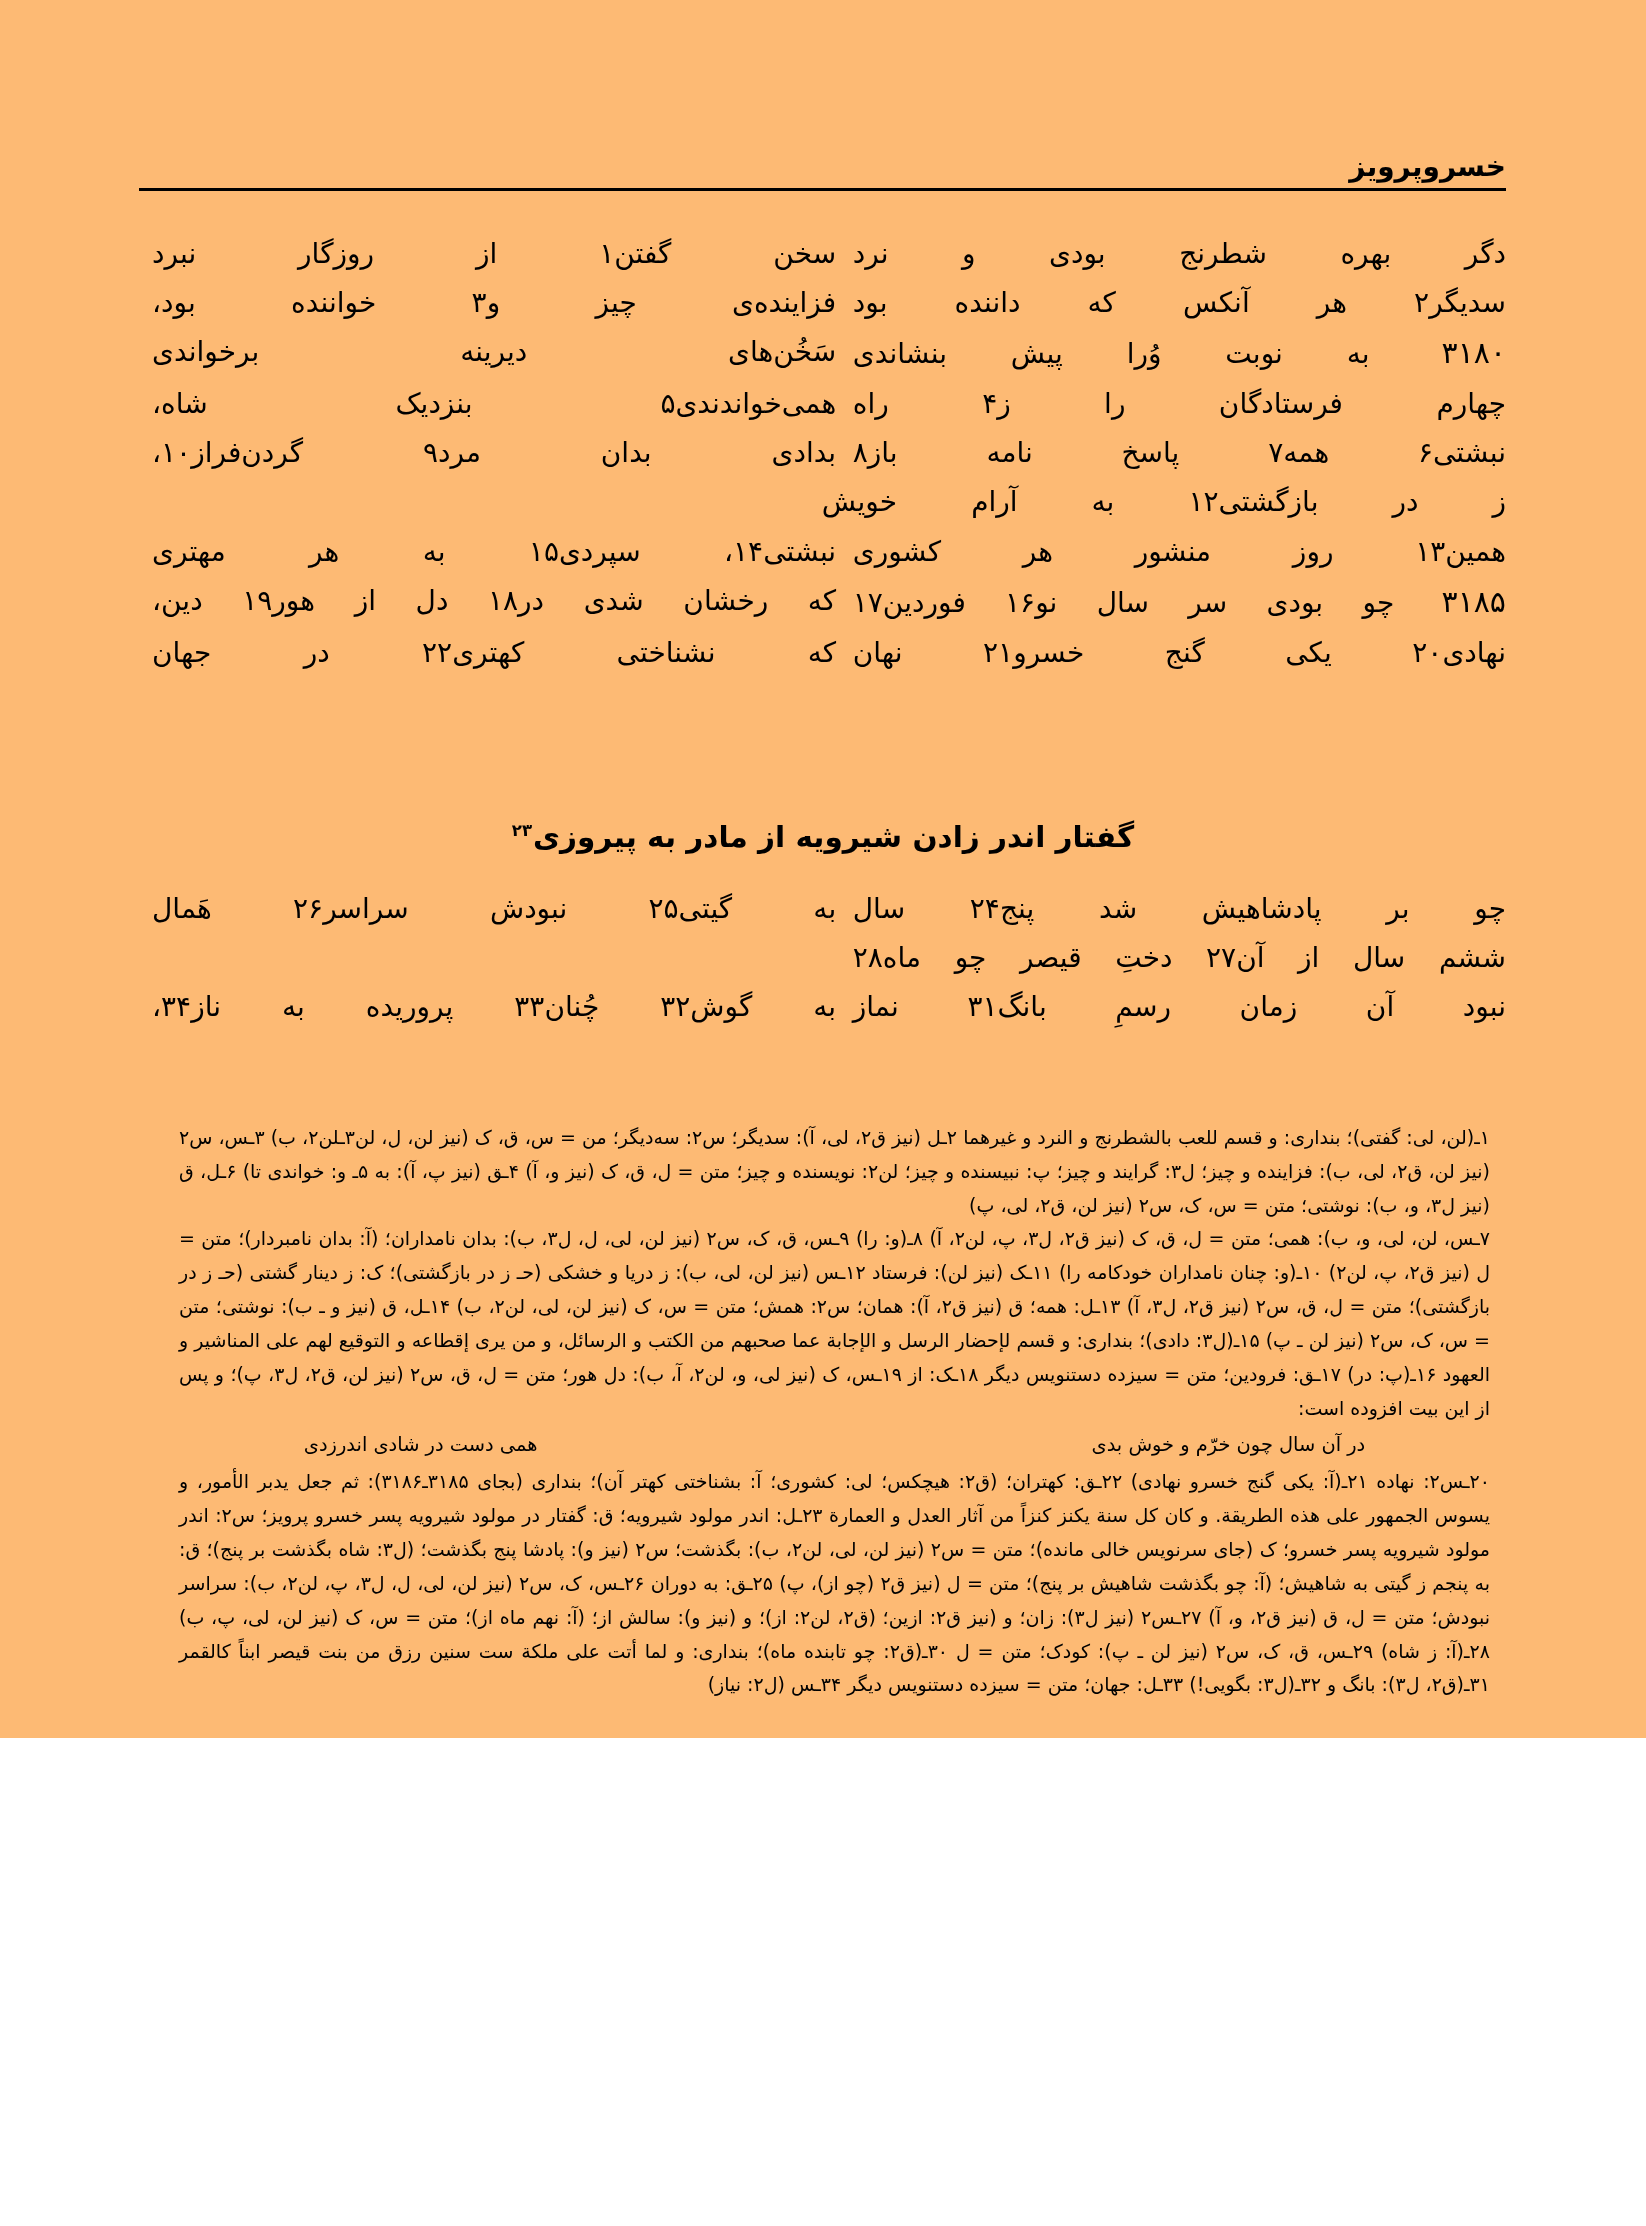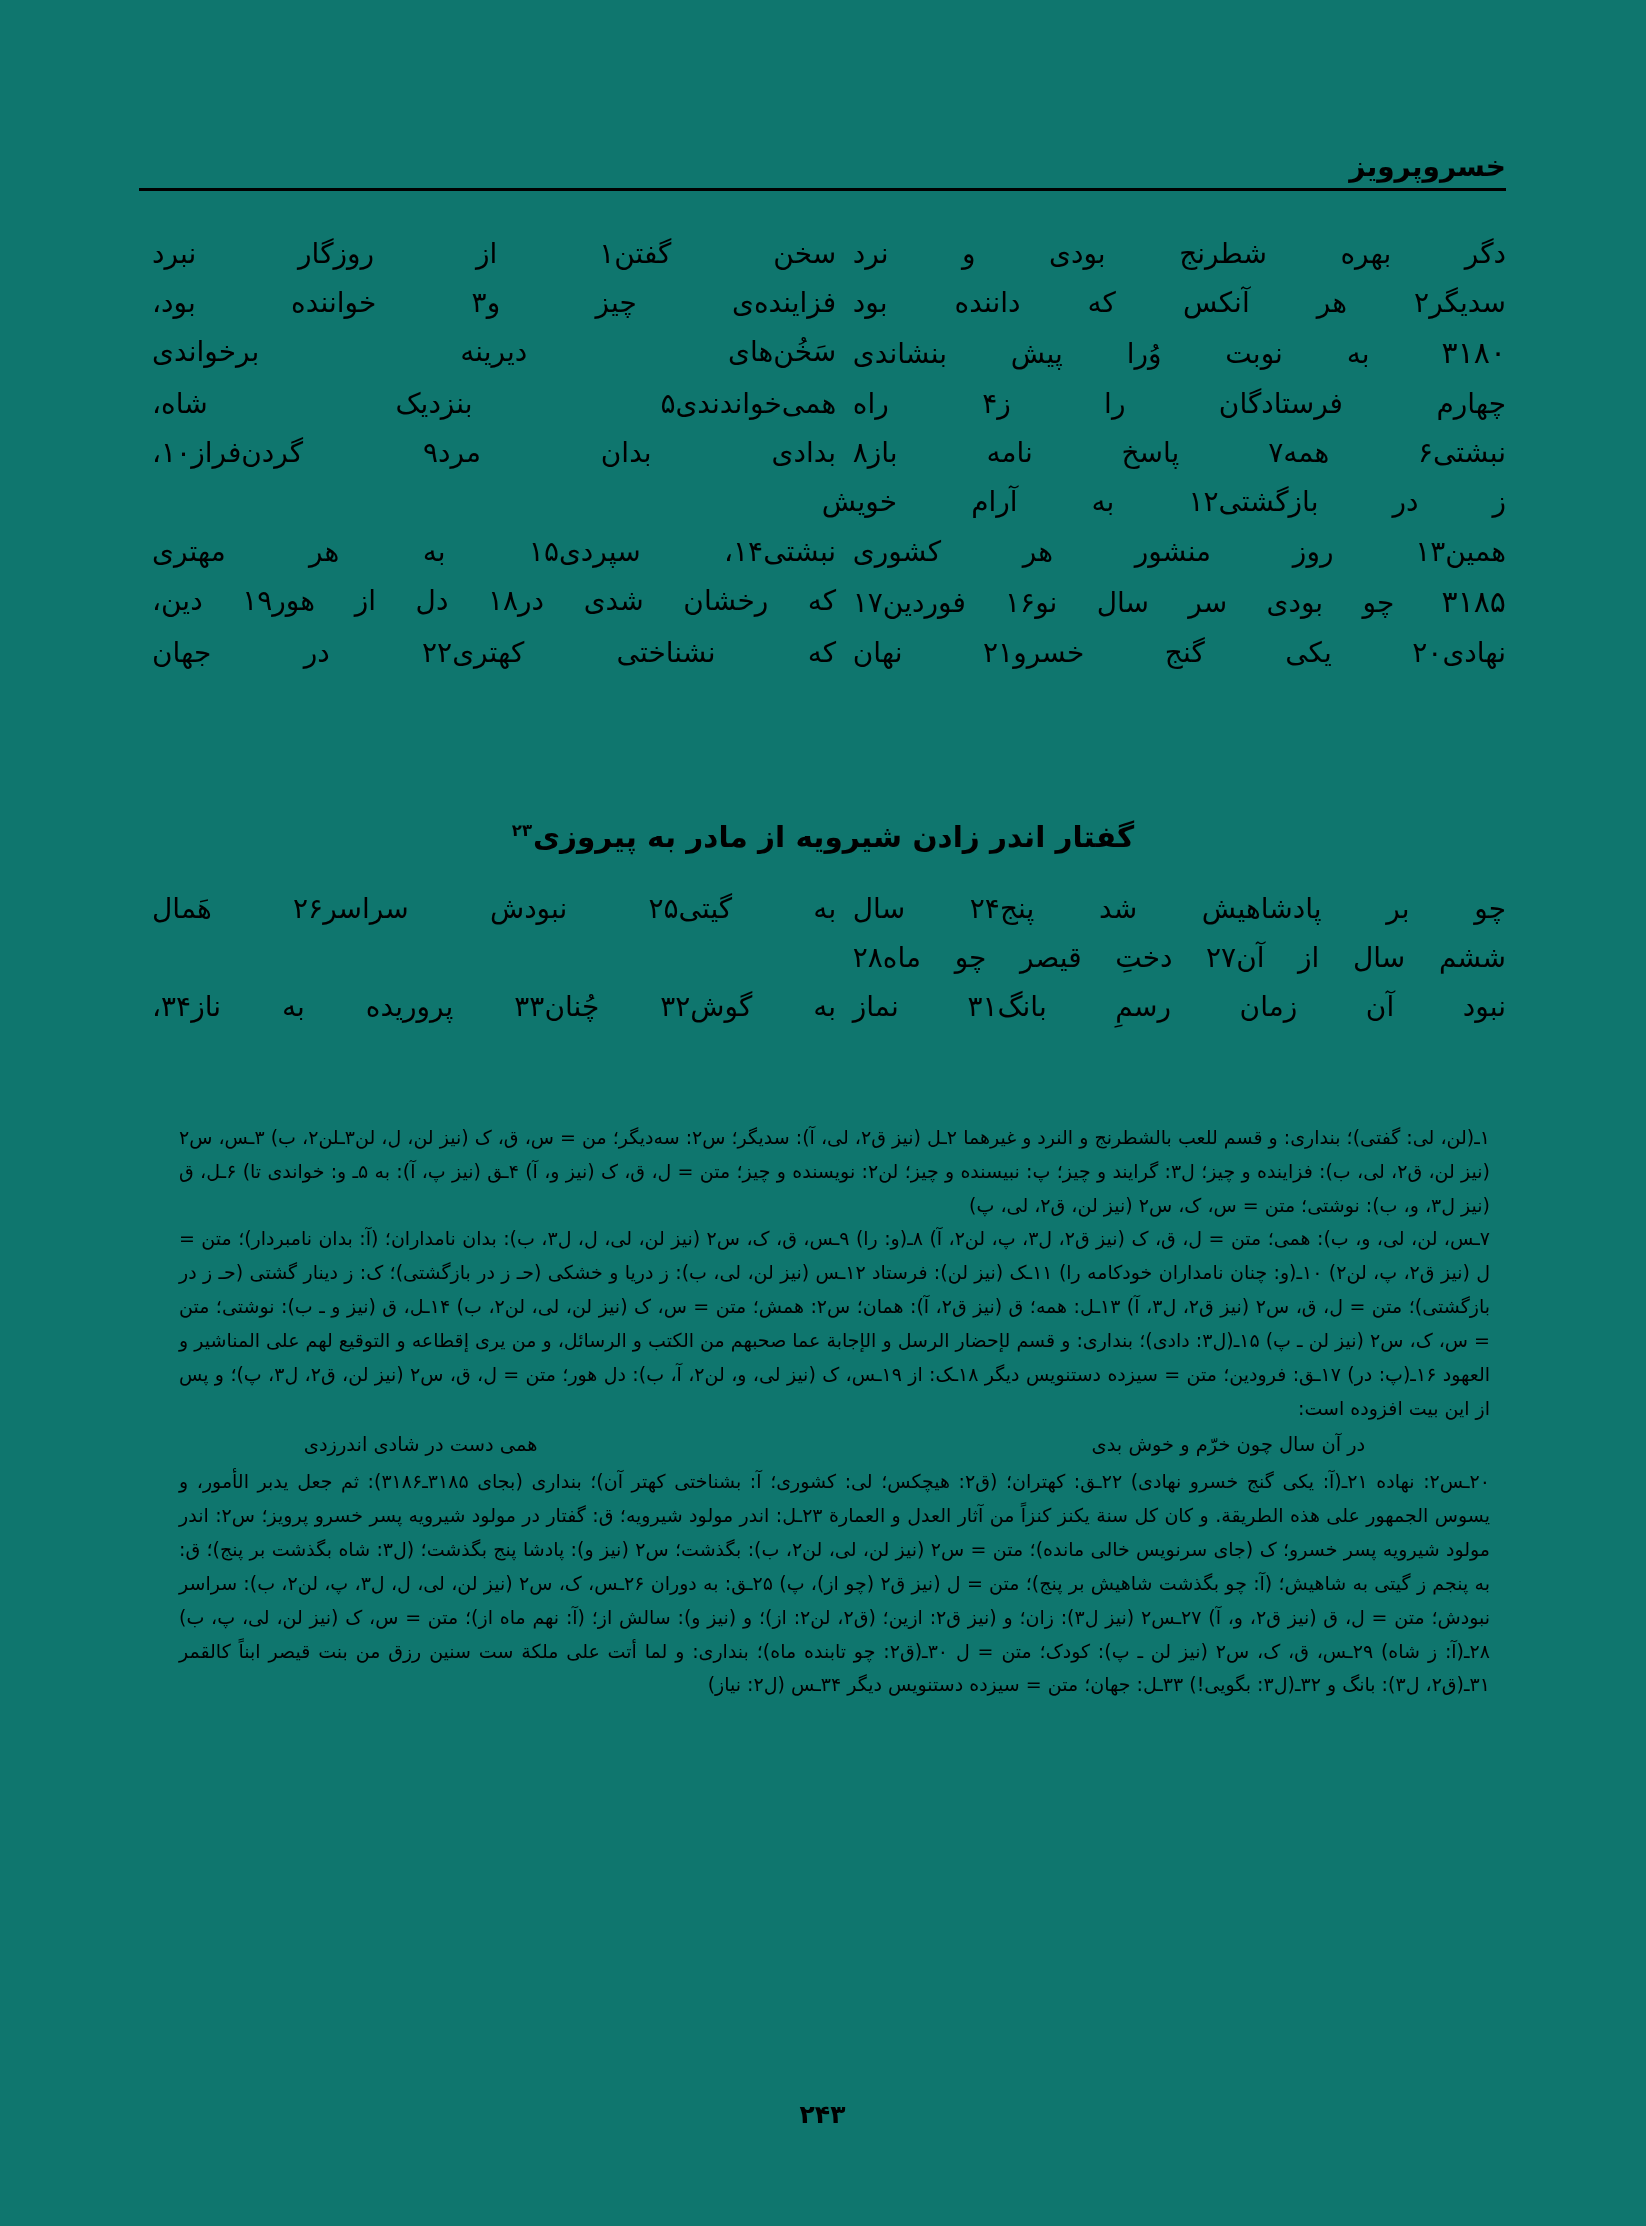--- a/index.html
+++ b/index.html
@@ -8,22 +8,22 @@
     padding: 0;
     background: #ffffff;
   }
   body {
     font-family: "DejaVu Sans", "Liberation Sans", sans-serif;
     color: #000000;
   }
   .page {
     position: relative;
     width: 1647px;
-    height: 2226px;
-    background: #0f766e;
+    height: 1738px;
+    background: #fdba74;
     margin: 0 auto;
     overflow: hidden;
     box-sizing: border-box;
   }
 
   
   .runhead-wrap {
     position: absolute;
     top: 152px;
     right: 140px;

